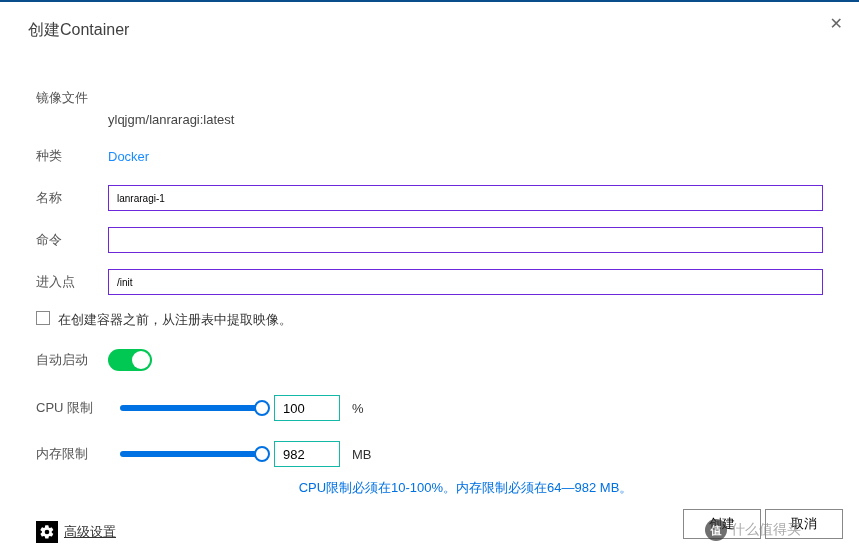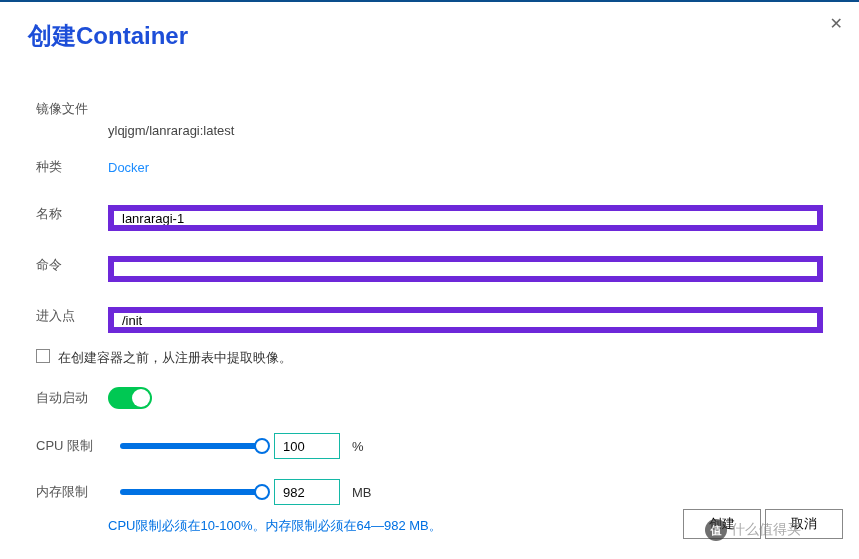--- a/index.html
+++ b/index.html
@@ -22,24 +22,24 @@
     .close-x {
       position: absolute;
       top: 12px;
       right: 16px;
       font-size: 16px;
       color: #666;
       cursor: pointer;
       font-family: Arial;
     }
     .dialog-title {
-      font-size: 24px;
-      font-weight: 700;
+      font-size: 16px;
+      font-weight: 400;
       padding: 18px 28px 28px;
-      color: #1d4ed8;
+      color: #404040;
     }
     .form {
       padding: 0 36px;
     }
     .row {
       display: flex;
       align-items: center;
       margin-bottom: 16px;
       min-height: 26px;
     }
@@ -53,26 +53,25 @@
       color: #444;
       margin-top: 43px;
     }
     .link {
       color: #1b8cff;
       cursor: pointer;
     }
     .text-input {
       flex: 1;
       height: 26px;
-      border: 6px solid #6d28d9;
+      border: 1px solid #6d28d9;
       padding: 2px 8px;
-      font-size: 13px;
+      font-size: 10px;
       font-family: inherit;
       outline: none;
-      margin-top: 9px;
     }
     .checkbox-row {
       display: flex;
       align-items: flex-start;
       margin-bottom: 18px;
       gap: 8px;
     }
     .checkbox {
       width: 14px;
       height: 14px;
@@ -131,20 +130,21 @@
     }
     .unit {
       color: #333;
       font-size: 13px;
     }
     .hint {
       color: #0071e3;
       margin-left: 72px;
       font-size: 13px;
       margin-bottom: 24px;
+      text-align: center;
     }
     .advanced-row {
       display: flex;
       align-items: center;
       gap: 6px;
       margin-top: 18px;
       margin-left: 0;
     }
     .gear-box {
       width: 22px;

